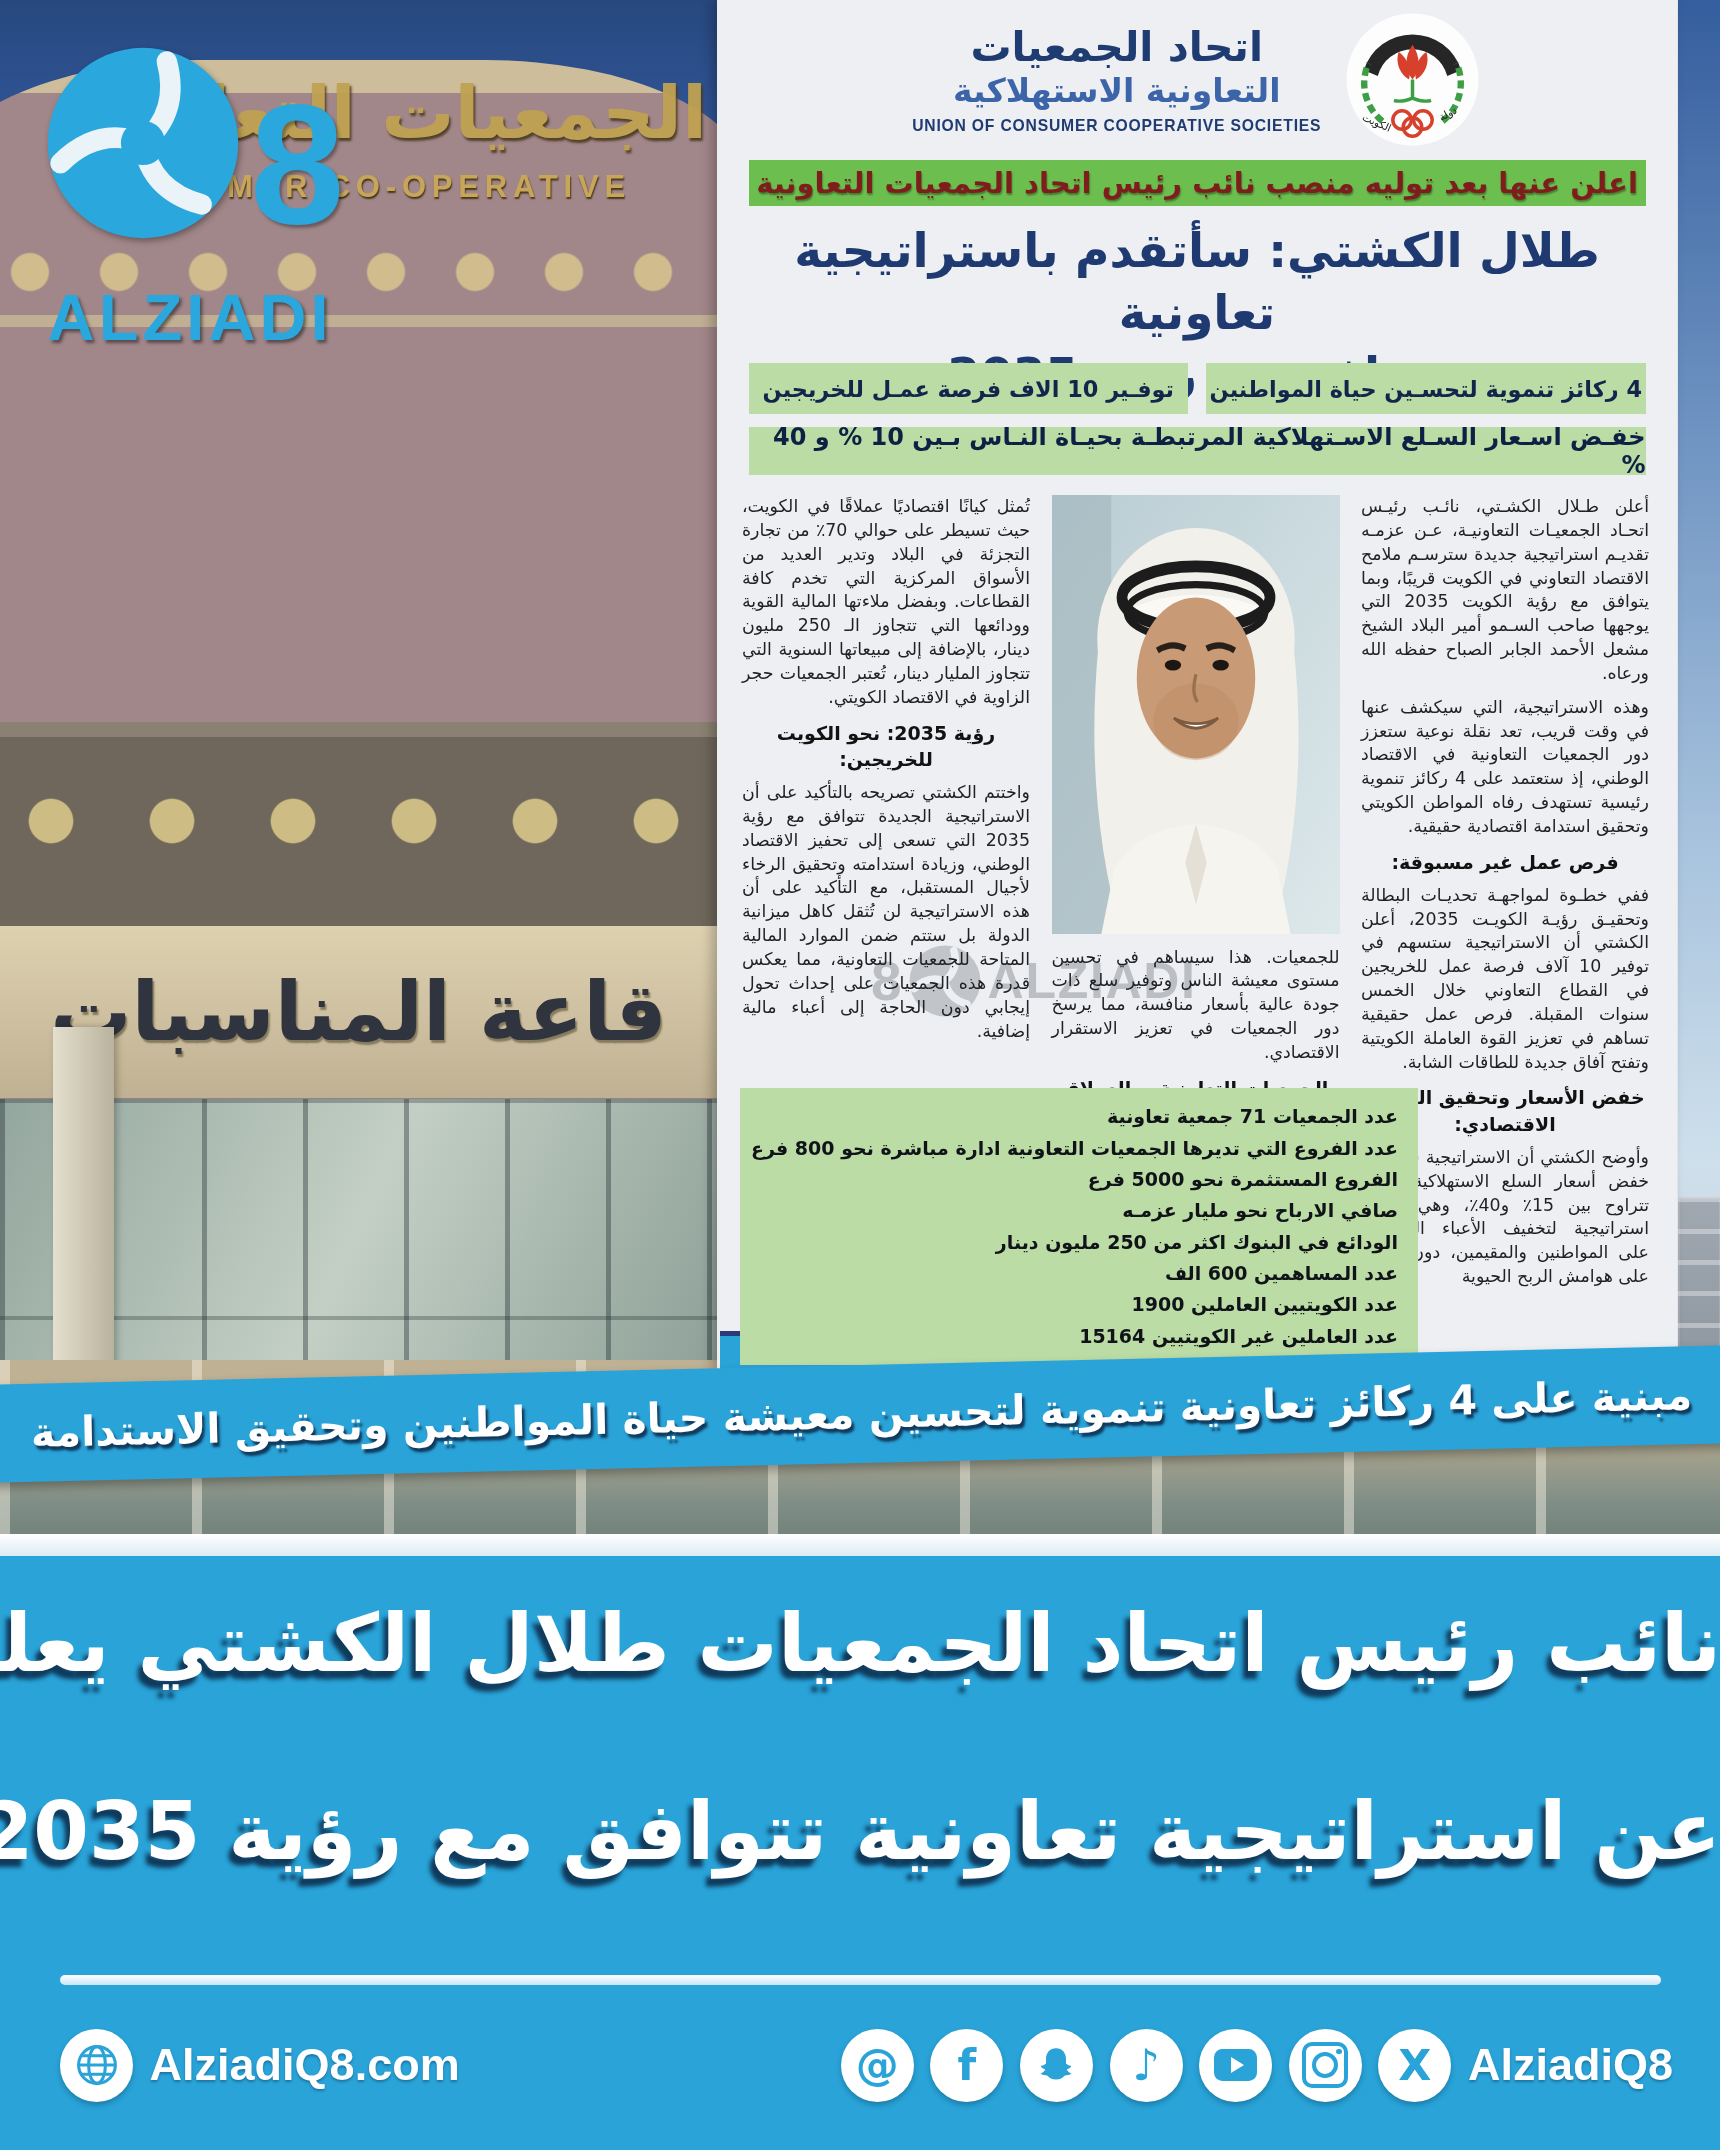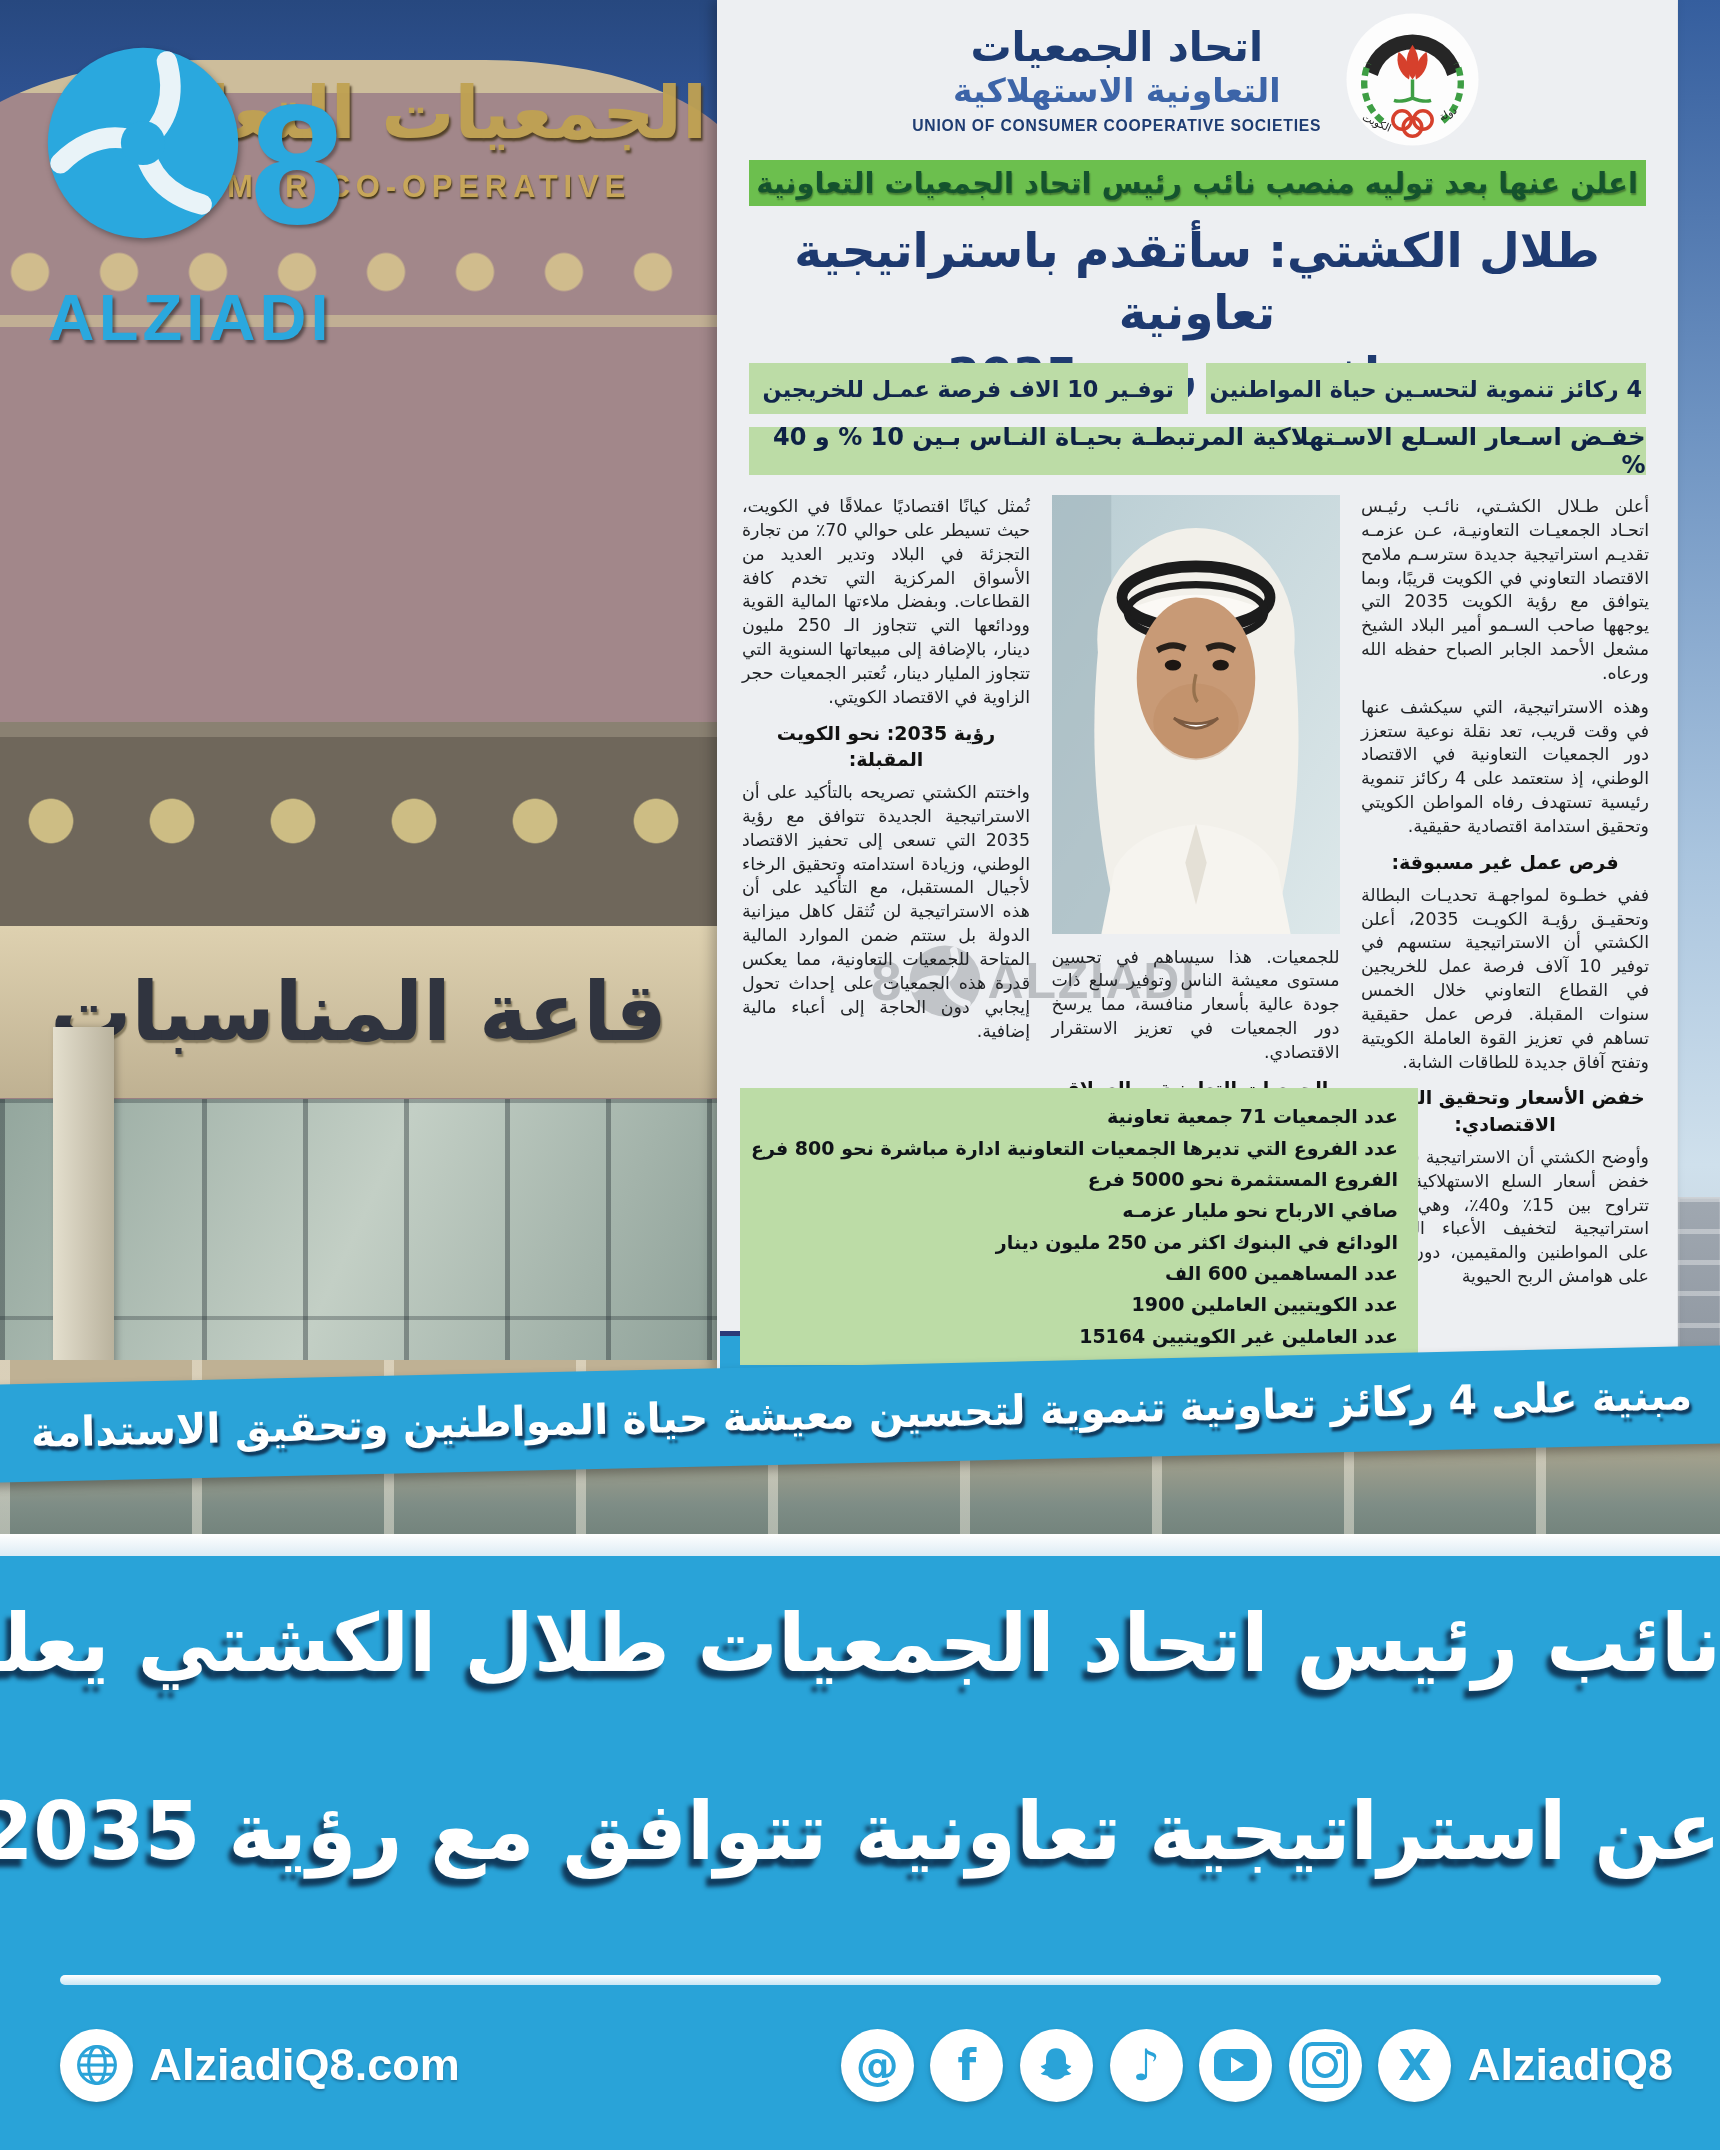--- a/index.html
+++ b/index.html
@@ -67,21 +67,21 @@
           box-shadow:-5px 0 11.6px rgba(0,0,0,.25);direction:rtl;}
   .masthead{position:absolute;top:10px;left:0;right:0;display:flex;justify-content:center;align-items:center;gap:21.5px;}
   .mast-text{text-align:center;}
   .mast-ar1{font-size:41px;font-weight:bold;color:#1e3c72;line-height:1.15;}
   .mast-ar2{font-size:33px;font-weight:bold;color:#3c64a8;line-height:1.2;}
   .mast-en{font-family:"Liberation Sans",sans-serif;font-size:15.7px;font-weight:bold;color:#1e3c72;
            letter-spacing:0.8px;margin-top:6.6px;direction:ltr;}
   .emblem{width:139px;height:139px;}
 
   .kicker{position:absolute;top:160px;left:31.5px;right:31.5px;height:46px;background:#6cbf4e;
-          color:#14532d;font-size:29px;font-weight:bold;display:flex;align-items:center;justify-content:center;
+          color:#7f1d1d;font-size:29px;font-weight:bold;display:flex;align-items:center;justify-content:center;
           text-shadow:0.8px 1.7px 1.7px rgba(0,0,0,.35);}
   .headline{position:absolute;top:220px;left:13.3px;right:13.3px;text-align:center;color:#1e3a70;
           font-weight:bold;font-size:47px;line-height:1.32;}
   .hl-row{position:absolute;top:363px;left:31.5px;right:31.5px;display:flex;gap:18px;}
   .hl{flex:1;background:#bcdca6;height:51px;display:flex;align-items:center;justify-content:center;
           font-size:22.4px;font-weight:bold;color:#12264c;}
   .hl-wide{position:absolute;top:427px;left:31.5px;right:31.5px;height:48px;background:#bcdca6;
           display:flex;align-items:center;justify-content:center;font-size:24px;font-weight:bold;color:#0e2145;}
 
   .cols{position:absolute;top:495px;left:25px;right:28px;bottom:6.6px;display:flex;gap:21.5px;z-index:2;}
@@ -277,21 +277,21 @@
             <path d="M175 360 L162 402 L175 448 L188 402 Z" fill="#e4e0d6"></path>
           </svg>
         </div>
         <p>للجمعيات. هذا سيساهم في تحسين مستوى معيشة الناس وتوفير سلع ذات جودة عالية بأسعار منافسة، مما يرسخ دور الجمعيات في تعزيز الاستقرار الاقتصادي.</p>
         <div class="h">الجمعيات التعاونية... العملاق الاقتصادي:</div>
         <p>وأضاف الكشتي أن الجمعيات التعاونية</p>
       </div>
 
       <div class="col">
         <p>تُمثل كيانًا اقتصاديًا عملاقًا في الكويت، حيث تسيطر على حوالي 70٪ من تجارة التجزئة في البلاد وتدير العديد من الأسواق المركزية التي تخدم كافة القطاعات. وبفضل ملاءتها المالية القوية وودائعها التي تتجاوز الـ 250 مليون دينار، بالإضافة إلى مبيعاتها السنوية التي تتجاوز المليار دينار، تُعتبر الجمعيات حجر الزاوية في الاقتصاد الكويتي.</p>
-        <div class="h">رؤية 2035: نحو الكويت المقبلة:</div>
+        <div class="h">رؤية 2035: نحو الكويت للخريجين:</div>
         <p>واختتم الكشتي تصريحه بالتأكيد على أن الاستراتيجية الجديدة تتوافق مع رؤية 2035 التي تسعى إلى تحفيز الاقتصاد الوطني، وزيادة استدامته وتحقيق الرخاء لأجيال المستقبل، مع التأكيد على أن هذه الاستراتيجية لن تُثقل كاهل ميزانية الدولة بل ستتم ضمن الموارد المالية المتاحة للجمعيات التعاونية، مما يعكس قدرة هذه الجمعيات على إحداث تحول إيجابي دون الحاجة إلى أعباء مالية إضافية.</p>
       </div>
     </div>
 
     <div class="stats">
       <div>عدد الجمعيات 71  جمعية تعاونية</div>
       <div>عدد الفروع التي تديرها الجمعيات التعاونية ادارة مباشرة نحو 800 فرع</div>
       <div>الفروع المستثمرة نحو 5000 فرع</div>
       <div>صافي الارباح نحو مليار عزمـه</div>
       <div>الودائع في البنوك اكثر من 250 مليون دينار</div>

